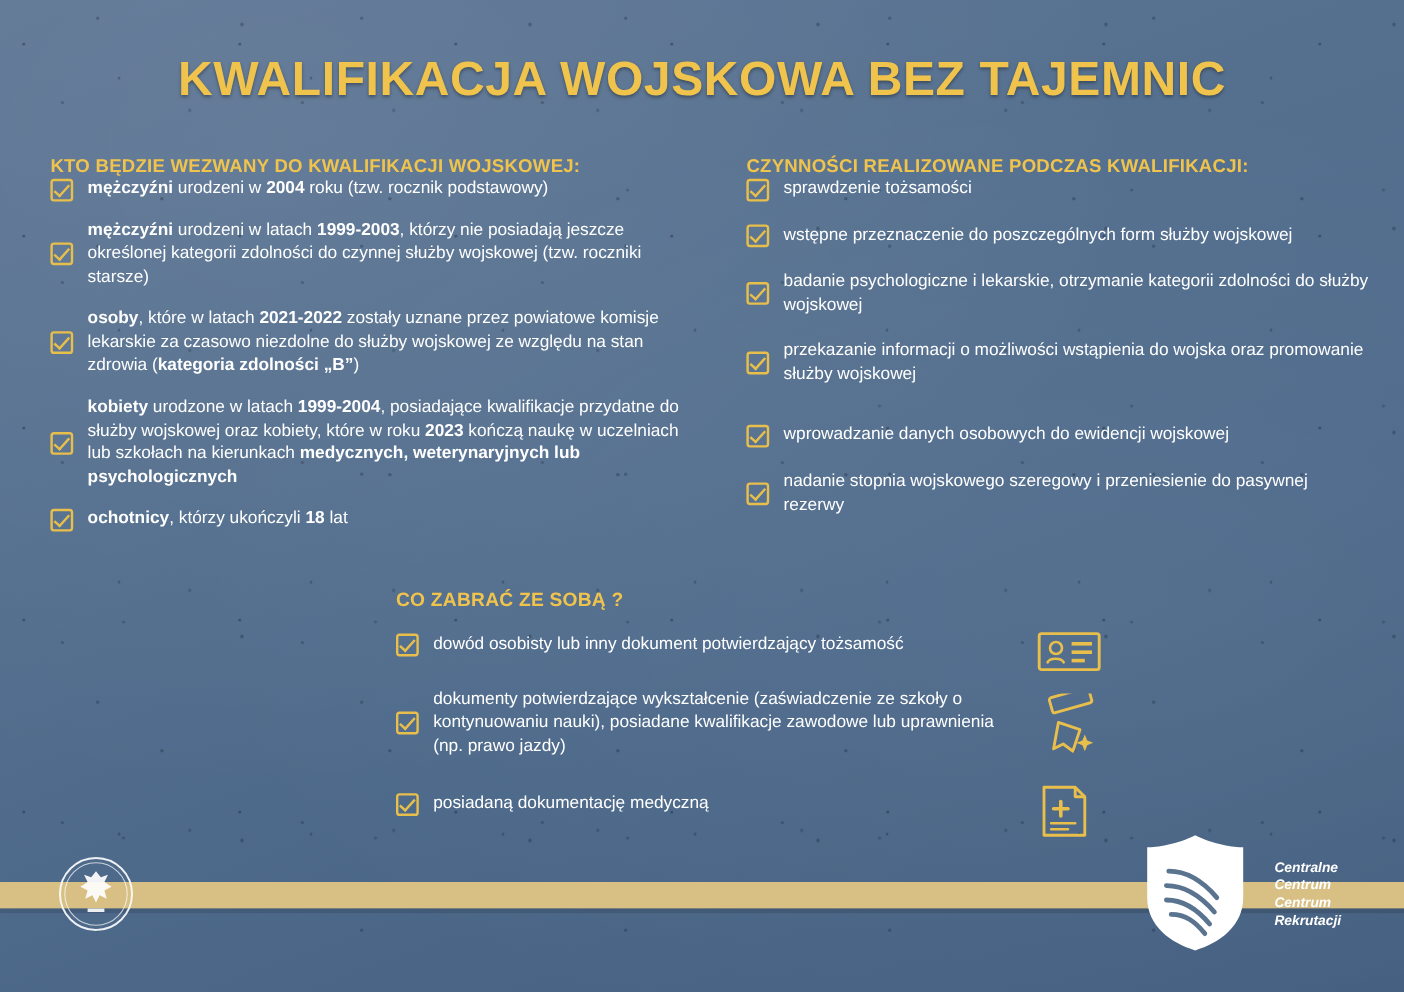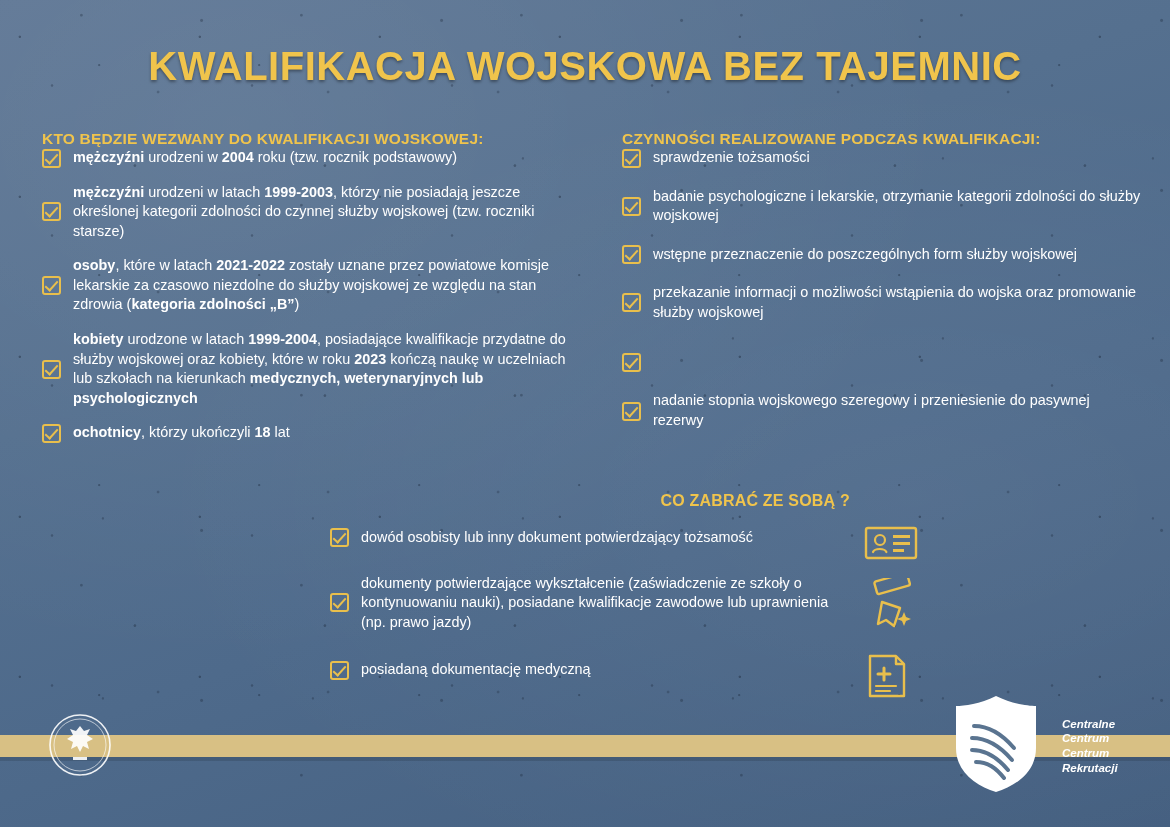--- a/index.html
+++ b/index.html
@@ -113,21 +113,21 @@
 
   
   .bottom {
     position: absolute;
     top: 492px;
     left: 330px;
     width: 520px;
     z-index: 3;
   }
   .bottom .section-head {
-    text-align: right;
+    text-align: left;
     margin-bottom: 18px;
     font-size: 16px;
   }
   .bottom .item { margin-bottom: 20px; position: relative; }
   .bottom .item-text { font-size: 14.4px; }
 
   .doc-icon {
     position: absolute;
     right: -20px;
     top: -4px;
@@ -225,35 +225,36 @@
     <div class="section-head">CZYNNOŚCI REALIZOWANE PODCZAS KWALIFIKACJI:</div>
     <div class="items">
 
       <div class="item" style="margin-bottom:19px">
         <span class="check"></span>
         <span class="item-text">sprawdzenie tożsamości</span>
       </div>
 
       <div class="item" style="margin-bottom:19px">
         <span class="check check-mid"></span>
+        <span class="item-text">wstępne przeznaczenie do poszczególnych form służby wojskowej</span>
+      </div>
+
+      <div class="item" style="margin-bottom:19px">
+        <span class="check check-mid"></span>
         <span class="item-text">badanie psychologiczne i lekarskie, otrzymanie kategorii zdolności do służby wojskowej</span>
-      </div>
-
-      <div class="item" style="margin-bottom:19px">
-        <span class="check check-mid"></span>
-        <span class="item-text">wstępne przeznaczenie do poszczególnych form służby wojskowej</span>
       </div>
 
       <div class="item" style="margin-bottom:31px">
         <span class="check check-mid"></span>
         <span class="item-text">przekazanie informacji o możliwości wstąpienia do wojska oraz promowanie służby wojskowej</span>
       </div>
 
       <div class="item" style="margin-bottom:19px">
         <span class="check"></span>
+        <span class="item-text">wprowadzanie danych osobowych do ewidencji wojskowej</span>
       </div>
 
       <div class="item">
         <span class="check check-mid"></span>
         <span class="item-text">nadanie stopnia wojskowego szeregowy i przeniesienie do pasywnej rezerwy</span>
       </div>
 
     </div>
   </div>
 

